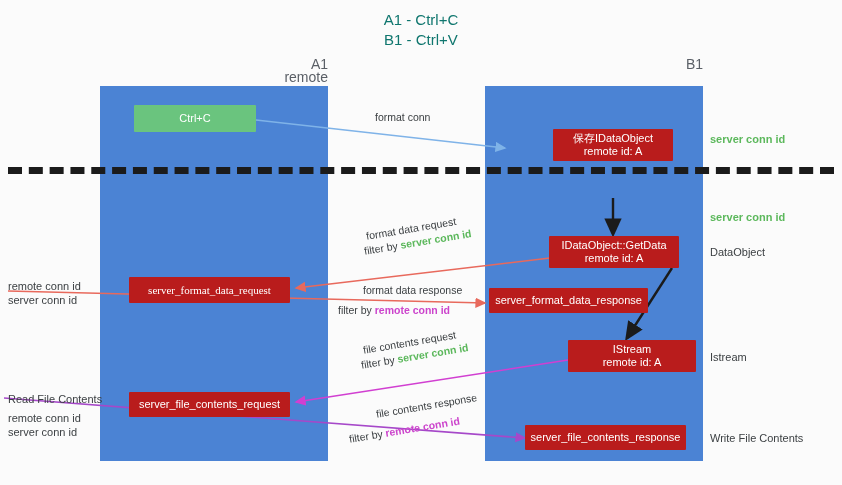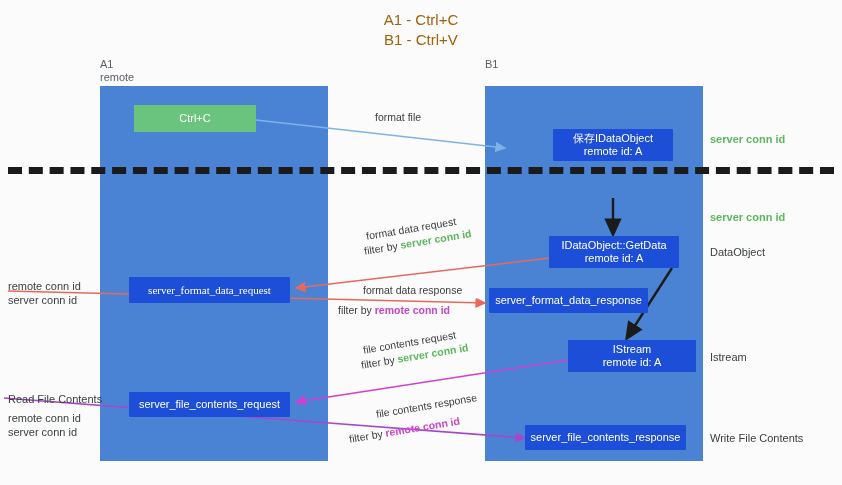--- a/index.html
+++ b/index.html
@@ -30,28 +30,28 @@
   }
 
   
   .title {
     position: absolute;
     left: 0; right: 0;
     top: 10px;
     text-align: center;
     font-size: 15px;
     line-height: 20px;
-    color: #a16207;
+    color: #0f766e;
   }
 
   
   .lane-head {
     position: absolute;
-    text-align: left;
-    font-size: 11px;
+    text-align: right;
+    font-size: 14px;
     line-height: 13px;
     color: #5a5f66;
   }
   .lane-head .l1 { display: block; }
   .lane-head .l2 { display: block; }
 
   
   .lane {
     position: absolute;
     background: #4b83d4;
@@ -79,21 +79,21 @@
     justify-content: center;
     color: #ffffff;
     font-size: 11px;
     line-height: 13px;
     text-align: center;
     border-radius: 1px;
     padding: 2px 14px;
     white-space: nowrap;
   }
   .node.green { background: #6ac47e; }
-  .node.orange { background: #1d4ed8; }
+  .node.orange { background: #b91c1c; }
   .node .sub { font-size: 11px; line-height: 13px; }
 
   
   .label {
     position: absolute;
     font-size: 11px;
     line-height: 14px;
     color: #3c4043;
     white-space: nowrap;
   }
@@ -206,21 +206,21 @@
   </div>
 
   <div class="node orange" style="left:525px; top:425px; width:161px; height:25px;">
     <span>server_file_contents_response</span>
   </div>
 
   <div class="node orange" style="left:129px; top:392px; width:161px; height:25px;">
     <span>server_file_contents_request</span>
   </div>
 
-  <div class="edge-label" style="left:375px; top:110px;">format file</div>
+  <div class="edge-label" style="left:375px; top:110px;">format conn</div>
 
   <div class="edge-label tilt" style="left:365px; top:229px;">
     <span>format data request</span>
   </div>
   <div class="edge-label tilt" style="left:363px; top:244px;">
     <span>filter by </span><span class="g">server conn id</span>
   </div>
 
   <div class="edge-label" style="left:363px; top:283px;">format data response</div>
   <div class="edge-label" style="left:338px; top:303px;">

